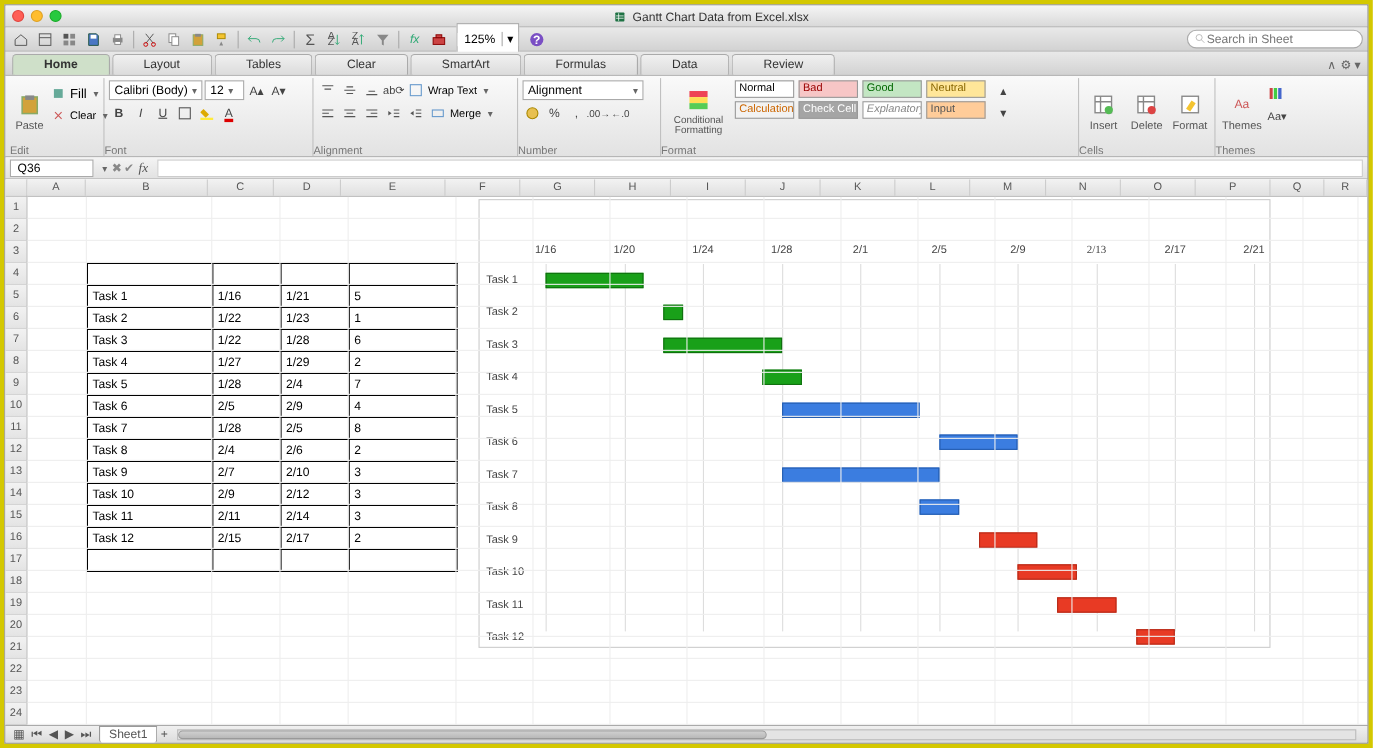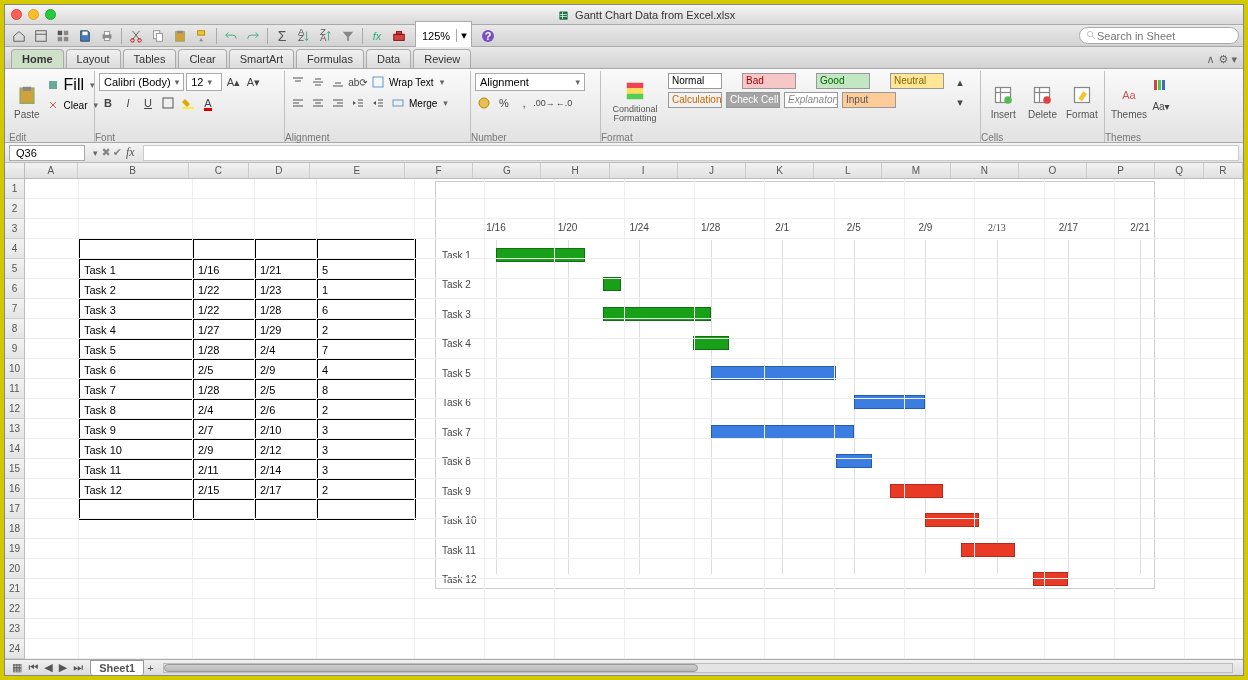--- a/index.html
+++ b/index.html
@@ -15,21 +15,21 @@
 .tbicon{width:11px;height:11px;display:inline-block;vertical-align:middle;margin-right:3px}
 .qat{height:22px;background:linear-gradient(#e9e9e9,#d2d2d2);border-bottom:1px solid #aaa;display:flex;align-items:center;padding:0 4px;gap:2px}
 .qbtn{width:20px;height:18px;display:flex;align-items:center;justify-content:center;border-radius:3px;color:#555}
 .sep{width:1px;height:16px;background:#aaa;margin:0 2px}
 .zoombox{display:flex;align-items:center;border:1px solid #aaa;background:#fff;margin:0 4px;height:30px}
 .zoombox span{padding:0 6px;background:#fff}
 .zoombox .zdd{padding:0 4px;border-left:1px solid #aaa}
 .search{margin-left:auto;display:flex;align-items:center;background:#fff;border:1px solid #aaa;border-radius:10px;padding:1px 6px;width:160px;height:17px;color:#999}
 .search input{border:none;outline:none;width:120px;font-size:11px;color:#999}
 .tabs{height:22px;background:linear-gradient(#e9e9e9,#d2d2d2);display:flex;align-items:flex-end;padding:0 6px;border-bottom:1px solid #aaa}
-.tab{padding:3px 10px;border:1px solid #aaa;border-bottom:none;border-radius:4px 4px 0 0;background:linear-gradient(#f0f0f0,#dcdcdc);margin-right:2px;font-size:11px;color:#333;cursor:pointer}
+.tab{padding:3px 28px;border:1px solid #aaa;border-bottom:none;border-radius:4px 4px 0 0;background:linear-gradient(#f0f0f0,#dcdcdc);margin-right:2px;font-size:11px;color:#333;cursor:pointer}
 .tab.active{background:#cfe0c9;font-weight:bold}
 .tabs .right{margin-left:auto;display:flex;align-items:center;gap:4px;padding-bottom:2px;color:#666}
 .ribbon{height:74px;background:linear-gradient(#fafafa,#e2e2e2);border-bottom:1px solid #aaa;display:flex;align-items:stretch;padding:2px 4px 0 4px}
 .group{display:flex;flex-direction:column;border-right:1px solid #c0c0c0;padding:0 4px;position:relative}
 .group .glabel{text-align:left;font-size:10px;color:#777;position:absolute;bottom:-1px;left:0;right:0}
 .group .gbody{flex:1;display:flex;align-items:flex-start;gap:3px;padding-top:2px}
 .bigbtn{display:flex;flex-direction:column;align-items:center;justify-content:center;width:40px;height:56px;border:1px solid transparent;border-radius:3px;cursor:pointer;color:#555}
 .bigbtn .bicon{width:24px;height:24px;display:flex;align-items:center;justify-content:center;font-size:18px}
 .bigbtn .btxt{font-size:10px;margin-top:2px}
 .smbtn{width:18px;height:18px;border:1px solid transparent;border-radius:2px;display:flex;align-items:center;justify-content:center;font-size:11px;color:#444;cursor:pointer}
@@ -60,21 +60,21 @@
 .chart .plot{position:absolute;left:60px;right:14px;top:40px;bottom:14px}
 .chart .xl{position:absolute;top:0;font-size:10px;color:#444;transform:translateX(-50%)}
 .chart .vgrid{position:absolute;top:18px;bottom:0;width:1px;background:#ddd}
 .chart .rowlbl{position:absolute;left:-54px;font-size:10px;color:#444;transform:translateY(-50%)}
 .chart .bar{position:absolute;height:14px}
 .bar.green{background:#19a019;border:1px solid #10700f}
 .bar.blue{background:#3b7de0;border:1px solid #245db0}
 .bar.red{background:#e83a24;border:1px solid #b52a18}
 .sheet-tabs{height:16px;background:linear-gradient(#f0f0f0,#dcdcdc);border-top:1px solid #aaa;display:flex;align-items:center;padding:0 4px;font-size:10px;color:#555}
 .stbtn{padding:0 3px;cursor:pointer}
-.stab{padding:1px 8px;border:1px solid #999;border-bottom:none;background:#fff;margin-left:4px;border-radius:0 0 3px 3px;font-weight:bold}
+.stab{padding:1px 8px;border:1px solid #999;border-bottom:none;background:#fff;margin-left:4px;border-radius:0 0 3px 3px;font-weight:normal}
 .hscroll{flex:1;margin:0 6px;height:10px;background:#e4e4e4;border:1px solid #bbb;position:relative}
 .hscroll .thumb{position:absolute;left:0;top:0;bottom:0;width:50%;background:linear-gradient(#cfcfcf,#b8b8b8);border:1px solid #999;border-radius:4px}
 .status{height:16px;background:linear-gradient(#f0f0f0,#dcdcdc);display:flex;align-items:center;padding:0 6px;font-size:10px;color:#555;border-top:1px solid #aaa}
 svg{display:block}
 </style>
 </head>
 <body>
 
 <div class="window">
   <div class="titlebar">
@@ -243,21 +243,21 @@
             </div>
           <div class="btxt">Paste</div>
         </div>
         <div class="stack" style="margin-top:3px">
           <div class="row">
               <div class="smbtn">
                 <svg width="10" height="10">
                   <rect width="8" height="8" x="1" y="1" fill="#6a9"></rect>
                 </svg>
               </div>
-              <span style="font-size:16px">Fill</span>
+              <span style="font-size:12px">Fill</span>
               <span class="dd">▾</span>
             </div>
           <div class="row">
               <div class="smbtn">
                 <svg width="10" height="10">
                   <path d="M2 2l6 6M8 2L2 8" stroke="#c55"></path>
                 </svg>
               </div>
               <span style="font-size:10px">Clear</span>
               <span class="dd">▾</span>
@@ -422,21 +422,21 @@
           <div class="bicon">
               <svg width="22" height="22" viewBox="0 0 16 16">
                 <rect x="2" y="2" width="12" height="4" fill="#e45"></rect>
                 <rect x="2" y="6" width="12" height="4" fill="#fd5"></rect>
                 <rect x="2" y="10" width="12" height="4" fill="#5c5"></rect>
               </svg>
             </div>
           <div class="btxt" style="font-size:9px;line-height:9px;text-align:center">Conditional Formatting</div>
         </div>
         <div class="stack" style="gap:3px">
-          <div class="row" style="gap:20px">
+          <div class="row" style="gap:4px">
             <span class="swatch" style="background:#fff">Normal</span>
             <span class="swatch" style="background:#f7c6c6;color:#900">Bad</span>
             <span class="swatch" style="background:#c3e6c3;color:#060">Good</span>
             <span class="swatch" style="background:#ffe699;color:#860">Neutral</span>
           </div>
           <div class="row" style="gap:4px">
             <span class="swatch" style="background:#f2f2f2;color:#c60">Calculation</span>
             <span class="swatch" style="background:#a5a5a5;color:#fff">Check Cell</span>
             <span class="swatch" style="background:#fff;color:#888;font-style:italic">Explanatory ...</span>
             <span class="swatch" style="background:#ffcc99;color:#555">Input</span>

